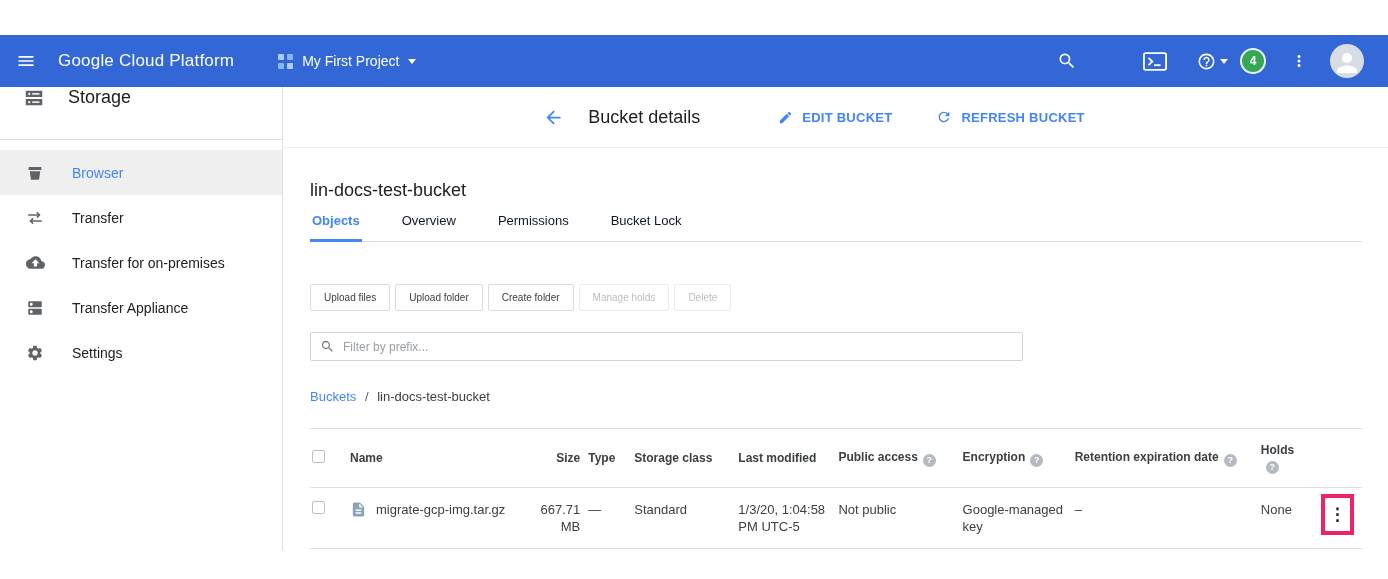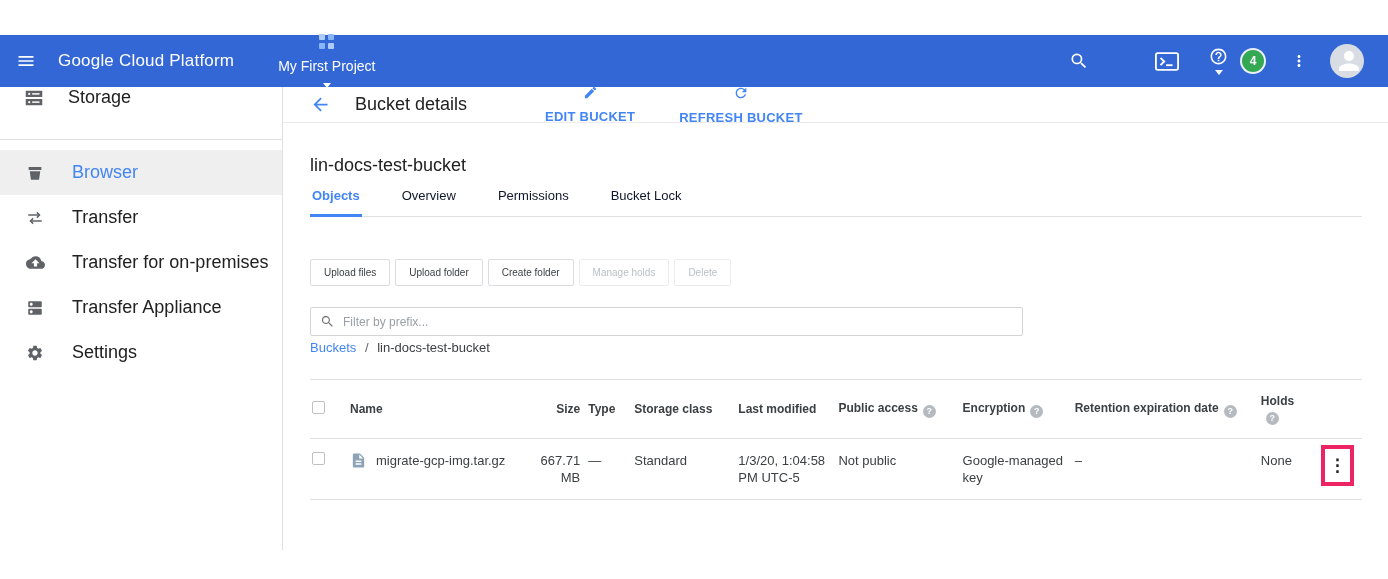--- a/index.html
+++ b/index.html
@@ -1,18 +1,18 @@
 <!DOCTYPE html>
 <html><head>
 <meta charset="utf-8">
 <style>
   * { margin:0; padding:0; box-sizing:border-box; }
   html,body { width:1388px; height:579px; background:#fff; overflow:hidden;
               font-family:"Liberation Sans", sans-serif; }
-  button { font-family:"Liberation Sans", sans-serif;flex-direction:column; }
+  button { font-family:"Liberation Sans", sans-serif; }
 
   
   .topbar { height:52px; background:#3367d6; display:flex; align-items:center; color:#fff;margin-top:35px; }
   .icon-btn { background:none; border:none; cursor:pointer; display:flex; align-items:center; justify-content:center; }
   .tb-menu { width:52px; height:52px; }
   .brand { font-size:17px; font-weight:500; letter-spacing:.2px; white-space:nowrap; margin-left:6px; color:#fff; }
   .project { display:flex; align-items:center; gap:9px; margin-left:44px; font-size:14px; font-weight:500; color:#fff; cursor:pointer; background:none; border:none; }
   .proj-icon { width:15px; height:15px; display:inline-block; position:relative; }
   .proj-icon span { position:absolute; width:6px; height:6px; background:#aecbfa; border-radius:1px; }
   .proj-icon .d1{left:0;top:0} .proj-icon .d2{right:0;top:0;background:#8ab4f8} .proj-icon .d3{left:0;bottom:0;background:#8ab4f8} .proj-icon .d4{right:0;bottom:0}
@@ -27,28 +27,28 @@
   .avatar { width:34px; height:34px; border-radius:50%; background:#d8dde3; overflow:hidden; display:flex; align-items:flex-end; justify-content:center; border:none; cursor:pointer; }
 
   
   .body-row { display:flex; height:463px; }
 
   
   .sidebar { width:283px; border-right:1px solid #e0e0e0; background:#fff; flex:0 0 283px; }
   .sb-header { height:53px; display:flex; align-items:flex-start; gap:23px; padding-left:23px; border-bottom:1px solid #e0e0e0; }
   .sb-title { font-size:18px; color:#212121; }
   .sb-nav { padding-top:10px; }
-  .sb-item { height:45px; display:flex; align-items:center; gap:27px; padding-left:25px; font-size:18px; color:#212121; cursor:pointer; }
+  .sb-item { height:45px; display:flex; align-items:center; gap:27px; padding-left:25px; font-size:14px; color:#212121; cursor:pointer; }
   .sb-item .sb-ic { width:20px; display:flex; justify-content:center; }
   .sb-item.active { background:#efefef; }
   .sb-item.active .sb-label { color:#4285f4; }
 
   
   .main { flex:1; display:flex; flex-direction:column; min-width:0; }
-  .page-header { height:36px; display:flex; align-items:center; border-bottom:1px solid #ececec; padding:0 26px 0 27px; }
+  .page-header { height:61px; display:flex; align-items:center; border-bottom:1px solid #ececec; padding:0 26px 0 27px;justify-content:center; }
   .back-btn { margin-right:24px; }
   .page-title { font-size:18px; color:#212121; margin-right:78px; }
   .hdr-action { display:flex; align-items:center; gap:9px; color:#4285f4; font-size:13px; font-weight:700; letter-spacing:.25px;
                 background:none; border:none; cursor:pointer; margin-right:44px; }
 
   .content { padding:32px 26px 0 27px; }
   .bucket-name { font-size:18px; font-weight:400; color:#212121; }
 
   .tabs { display:flex; gap:38px; margin-top:6px; border-bottom:1px solid #e0e0e0; }
   .tab { position:relative; font-size:13px; color:#0f172a; padding:6px 2px 13px; cursor:pointer; background:none; border:none; }
@@ -56,21 +56,21 @@
   .tab.active::after { content:""; position:absolute; left:0; right:0; bottom:-1px; height:3px; background:#4285f4; }
 
   .actions { margin-top:42px; display:flex; }
   .btn { border:1px solid #dadce0; background:#fff; font-size:10px; color:#3c4043; padding:7px 13px; border-radius:2px; cursor:pointer; margin-right:5px; }
   .btn.disabled { color:#bcc0c3; border-color:#ececec; cursor:default; }
 
   .filter-box { margin-top:21px; width:713px; height:29px; border:1px solid #d4d4d4; border-radius:2px; display:flex; align-items:center; padding:0 9px; gap:8px; background:#fff; }
   .filter-box input { flex:1; border:none; outline:none; font-size:12px; color:#3c4043; background:transparent; }
   .filter-box input::placeholder { color:#9aa0a6; }
 
-  .breadcrumb { margin-top:4px; font-size:13px; }
+  .breadcrumb { margin-top:28px; font-size:13px; }
   .crumb-link { color:#4285f4; cursor:pointer; background:none; border:none; font-size:13px; }
   .crumb-sep { color:#5f6368; margin:0 5px; }
   .crumb-current { color:#3c4043; }
 
   
   table { width:100%; border-collapse:collapse; table-layout:fixed; margin-top:24px; border-top:1px solid #e0e0e0; }
   th { font-size:12px; color:#3c4043; font-weight:700; text-align:left; padding:14px 8px 13px 0; border-bottom:1px solid #e0e0e0; vertical-align:middle; }
   td { font-size:13px; color:#3c4043; vertical-align:top; padding:13px 8px 13px 0; border-bottom:1px solid #e0e0e0; line-height:17px; }
   .col-check { padding-left:2px; }
   .num { text-align:right; }

